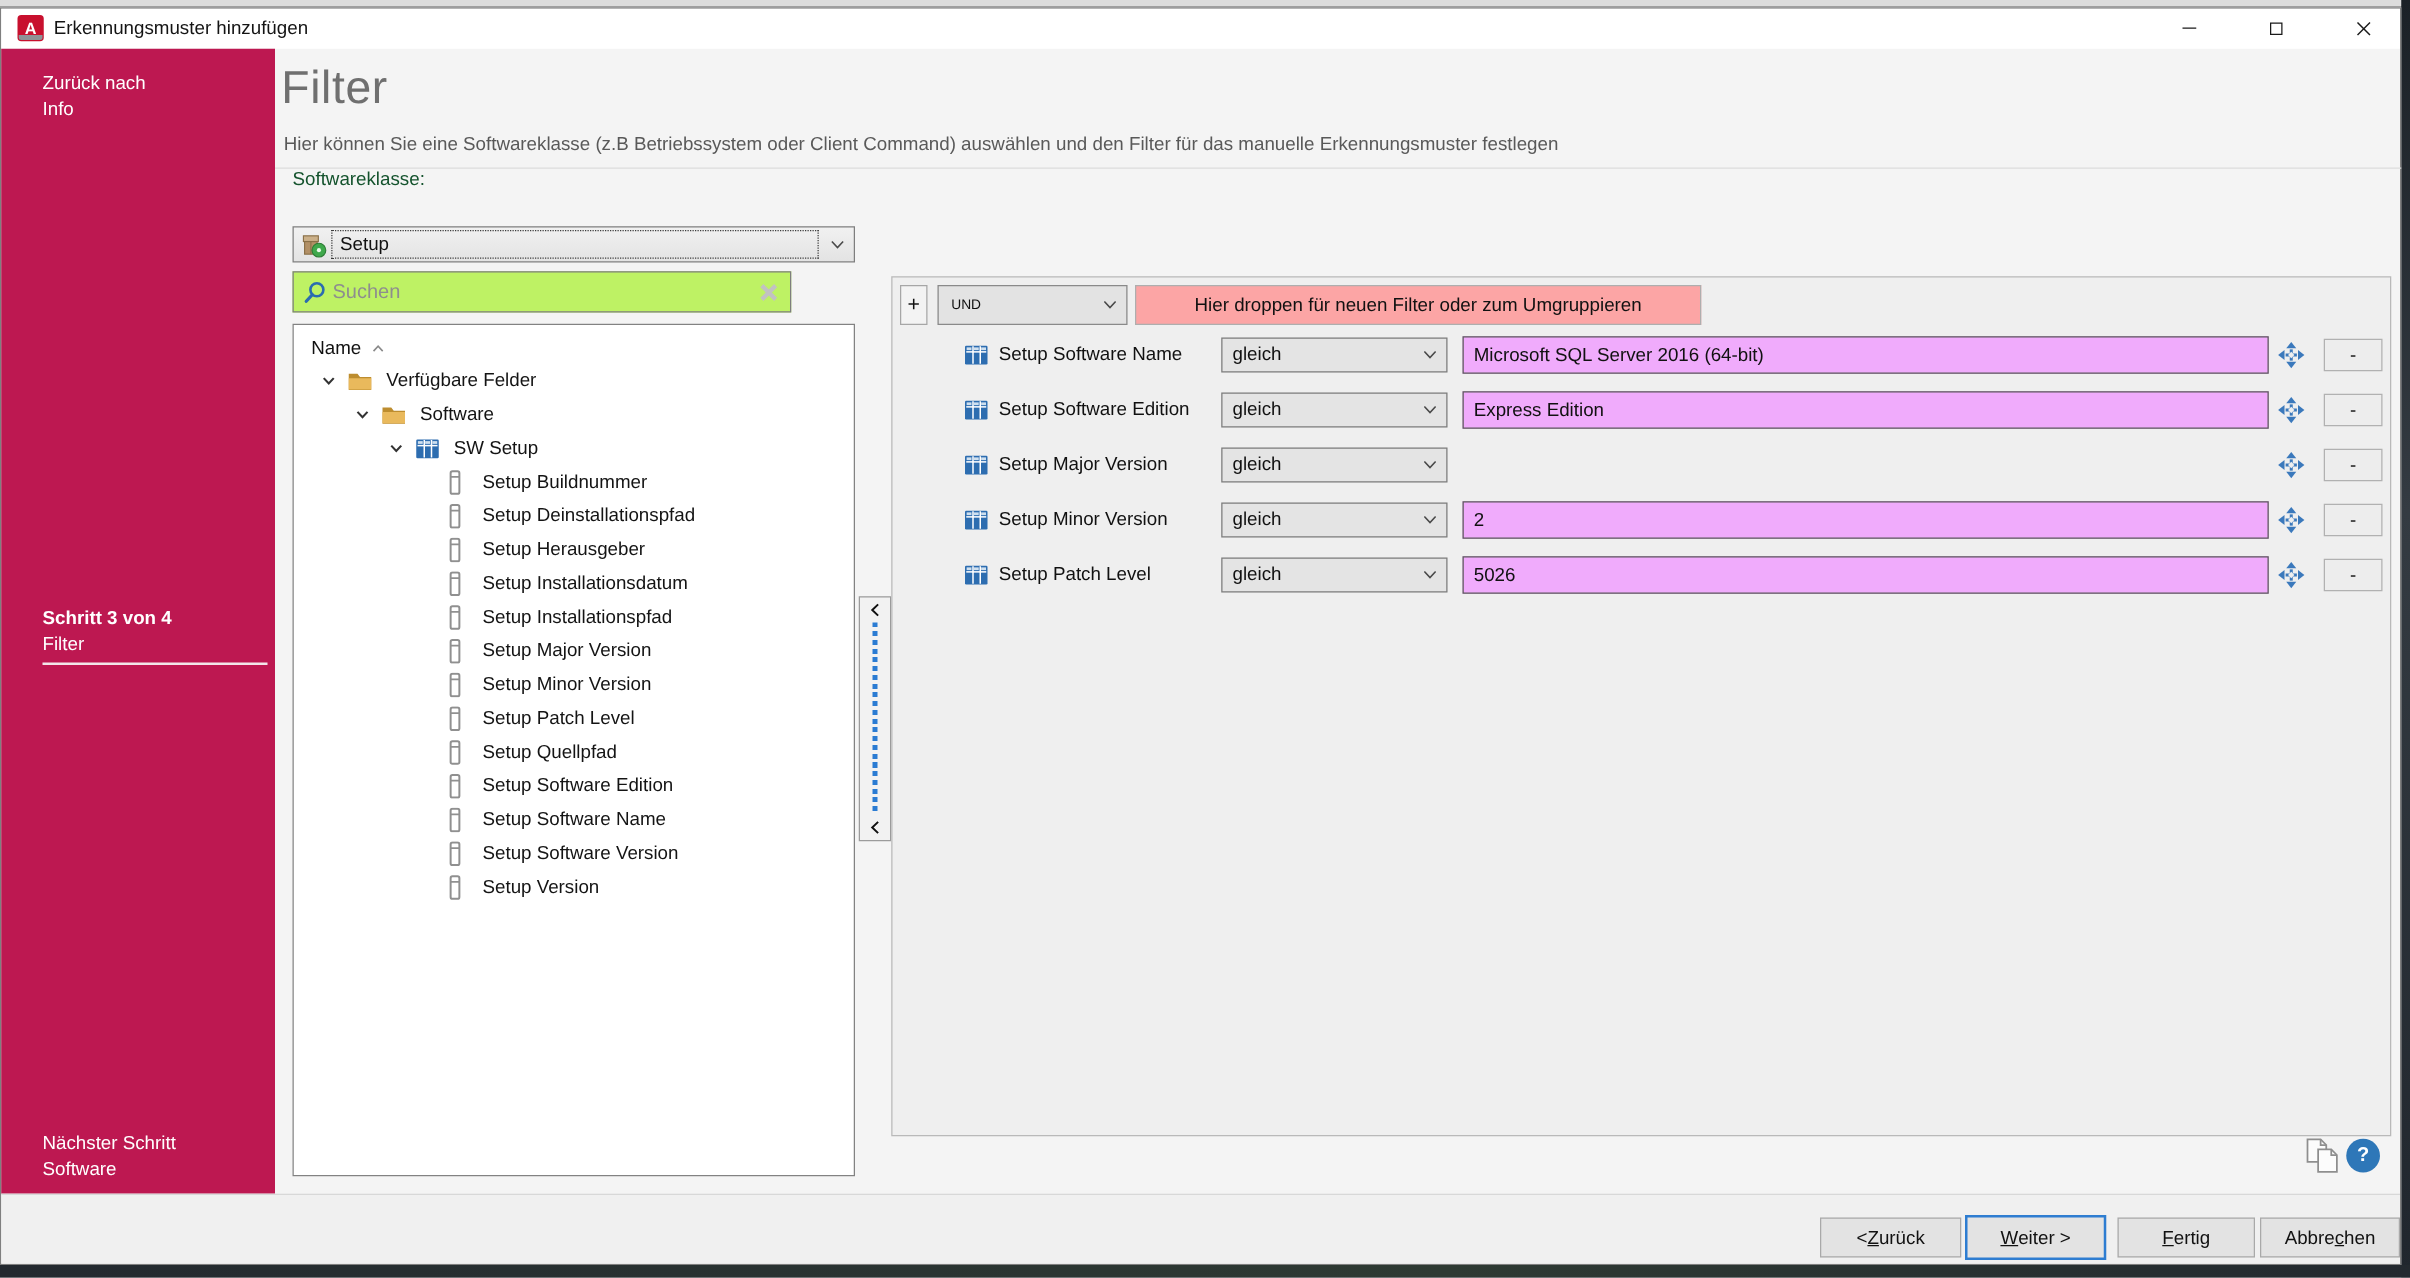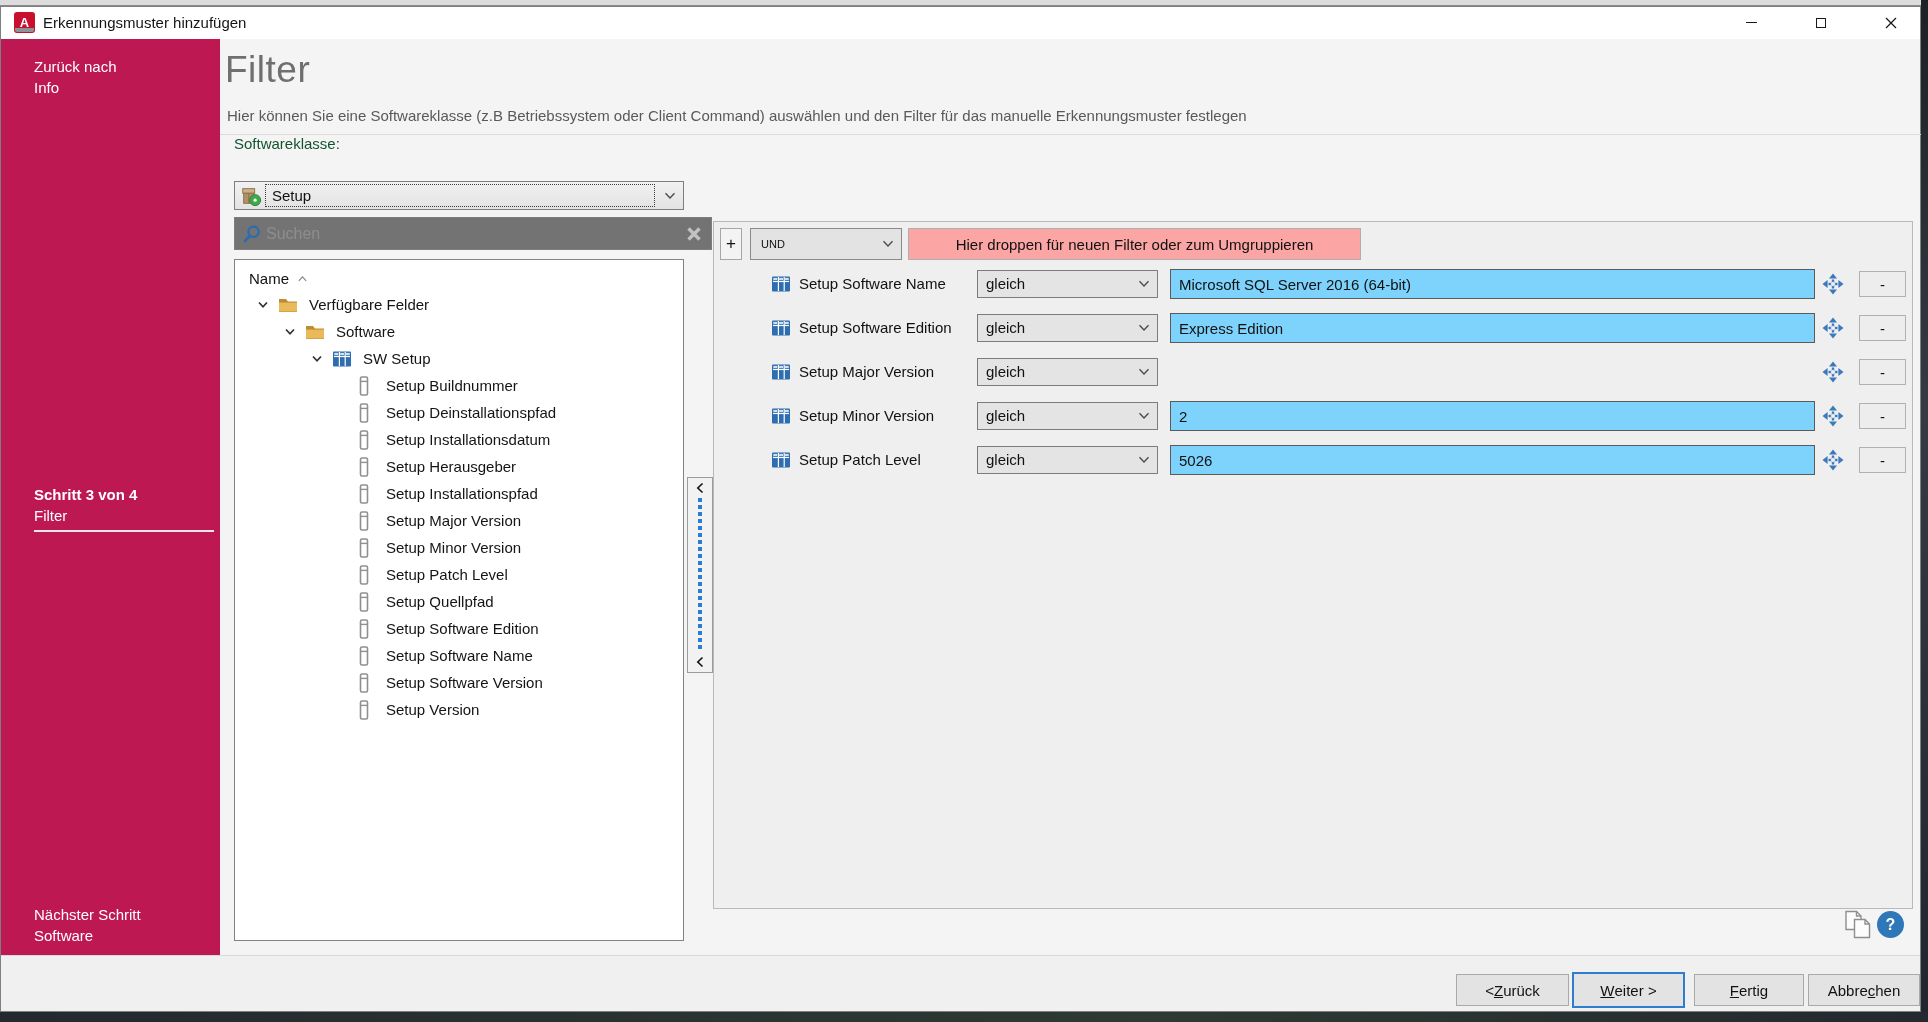--- a/index.html
+++ b/index.html
@@ -43,21 +43,21 @@
   
   #swclass-label{left:233px;top:128px;font-size:15px;color:#14532d}
   #swclass-combo{left:233px;top:174px;width:450px;height:29px;border:1px solid #7e7e7e;
     background:linear-gradient(#f1f1f1,#e3e3e3)}
   #swclass-combo .pkg{position:absolute;left:5px;top:3px;width:22px;height:22px}
   #swclass-focus{position:absolute;left:30px;top:2px;right:28px;bottom:2px;border:1px dotted #3c3c3c}
   #swclass-text{position:absolute;left:37px;top:0;height:27px;line-height:27px;font-size:15px;color:#111}
   .combo-chev{position:absolute;right:7px;top:50%;margin-top:-4px;width:12px;height:8px}
 
   
-  #search-box{left:233px;top:210px;width:478px;height:33px;background:#737373;border:1px solid #7e7e7e}
+  #search-box{left:233px;top:210px;width:399px;height:33px;background:#bef264;border:1px solid #7e7e7e}
   #search-box .lens{position:absolute;left:7px;top:6px;width:20px;height:20px}
   #search-input{position:absolute;left:31px;top:1px;width:380px;height:29px;border:none;outline:none;
     font-family:"Liberation Sans",sans-serif;font-size:16px;color:#222;background:transparent}
   #search-input::placeholder{color:#8e8e8e;opacity:1}
   #search-clear{position:absolute;right:9px;top:8px;width:16px;height:16px}
 
   
   #tree{left:233px;top:252px;width:450px;height:682px;background:#fff;border:1px solid #828282;padding-top:6px}
   #tree-head{height:25px;display:flex;align-items:center;padding-left:14px;font-size:15px;color:#111;gap:8px}
   #tree-head svg{width:11px;height:11px;margin-top:2px}
@@ -81,21 +81,21 @@
   #op-combo{position:absolute;left:36px;top:6px;width:152px;height:32px;background:#e3e3e3;border:1px solid #8a8a8a}
   #op-combo span{position:absolute;left:10px;top:0;height:30px;line-height:30px;font-size:11px;color:#111}
   #drop-zone{position:absolute;left:194px;top:6px;width:453px;height:32px;background:#fca5a5;border:1px solid #aeaeae;
     display:flex;align-items:center;justify-content:center;font-size:15px;color:#111}
 
   .f-row{position:absolute;left:0;width:100%;height:30px}
   .f-row .f-icon{position:absolute;left:57px;top:5px;width:20px;height:20px}
   .f-row .f-label{position:absolute;left:85px;top:0;height:30px;line-height:30px;font-size:15px;color:#111;white-space:nowrap}
   .f-op{position:absolute;left:263px;top:1px;width:181px;height:28px;background:#e4e4e4;border:1px solid #7c7c7c}
   .f-op span{position:absolute;left:8px;top:0;height:26px;line-height:26px;font-size:15px;color:#111}
-  .f-input{position:absolute;left:456px;top:0;width:645px;height:30px;border:1px solid #5a5a5a;background:#7dd3fc;
+  .f-input{position:absolute;left:456px;top:0;width:645px;height:30px;border:1px solid #5a5a5a;background:#f0abfc;
     font-family:"Liberation Sans",sans-serif;font-size:15px;color:#111;padding:0 8px;outline:none}
   .f-move{position:absolute;left:1108px;top:4px;width:22px;height:22px}
   .f-minus{position:absolute;left:1145px;top:2px;width:47px;height:26px;background:#ededed;border:1px solid #b1b1b1;
     font-size:15px;color:#111;display:flex;align-items:center;justify-content:center}
   #row0{top:47px}#row1{top:91px}#row2{top:135px}#row3{top:179px}#row4{top:223px}
 
   
   #copy-icon{left:1843px;top:903px;width:28px;height:30px}
   #help-btn{left:1876px;top:904px;width:27px;height:27px;border-radius:50%;background:#2e77b8;color:#fff;
     font-weight:bold;font-size:16px;display:flex;align-items:center;justify-content:center}
@@ -310,29 +310,29 @@
           </svg>
         </span>
       <span>Setup Deinstallationspfad</span>
     </div>
     <div class="trow leaf">
       <span class="ficon">
           <svg width="10" height="20">
             <use href="#i-field"></use>
           </svg>
         </span>
+      <span>Setup Herausgeber</span>
+    </div>
+    <div class="trow leaf">
+      <span class="ficon">
+          <svg width="10" height="20">
+            <use href="#i-field"></use>
+          </svg>
+        </span>
       <span>Setup Installationsdatum</span>
-    </div>
-    <div class="trow leaf">
-      <span class="ficon">
-          <svg width="10" height="20">
-            <use href="#i-field"></use>
-          </svg>
-        </span>
-      <span>Setup Herausgeber</span>
     </div>
     <div class="trow leaf">
       <span class="ficon">
           <svg width="10" height="20">
             <use href="#i-field"></use>
           </svg>
         </span>
       <span>Setup Installationspfad</span>
     </div>
     <div class="trow leaf">

